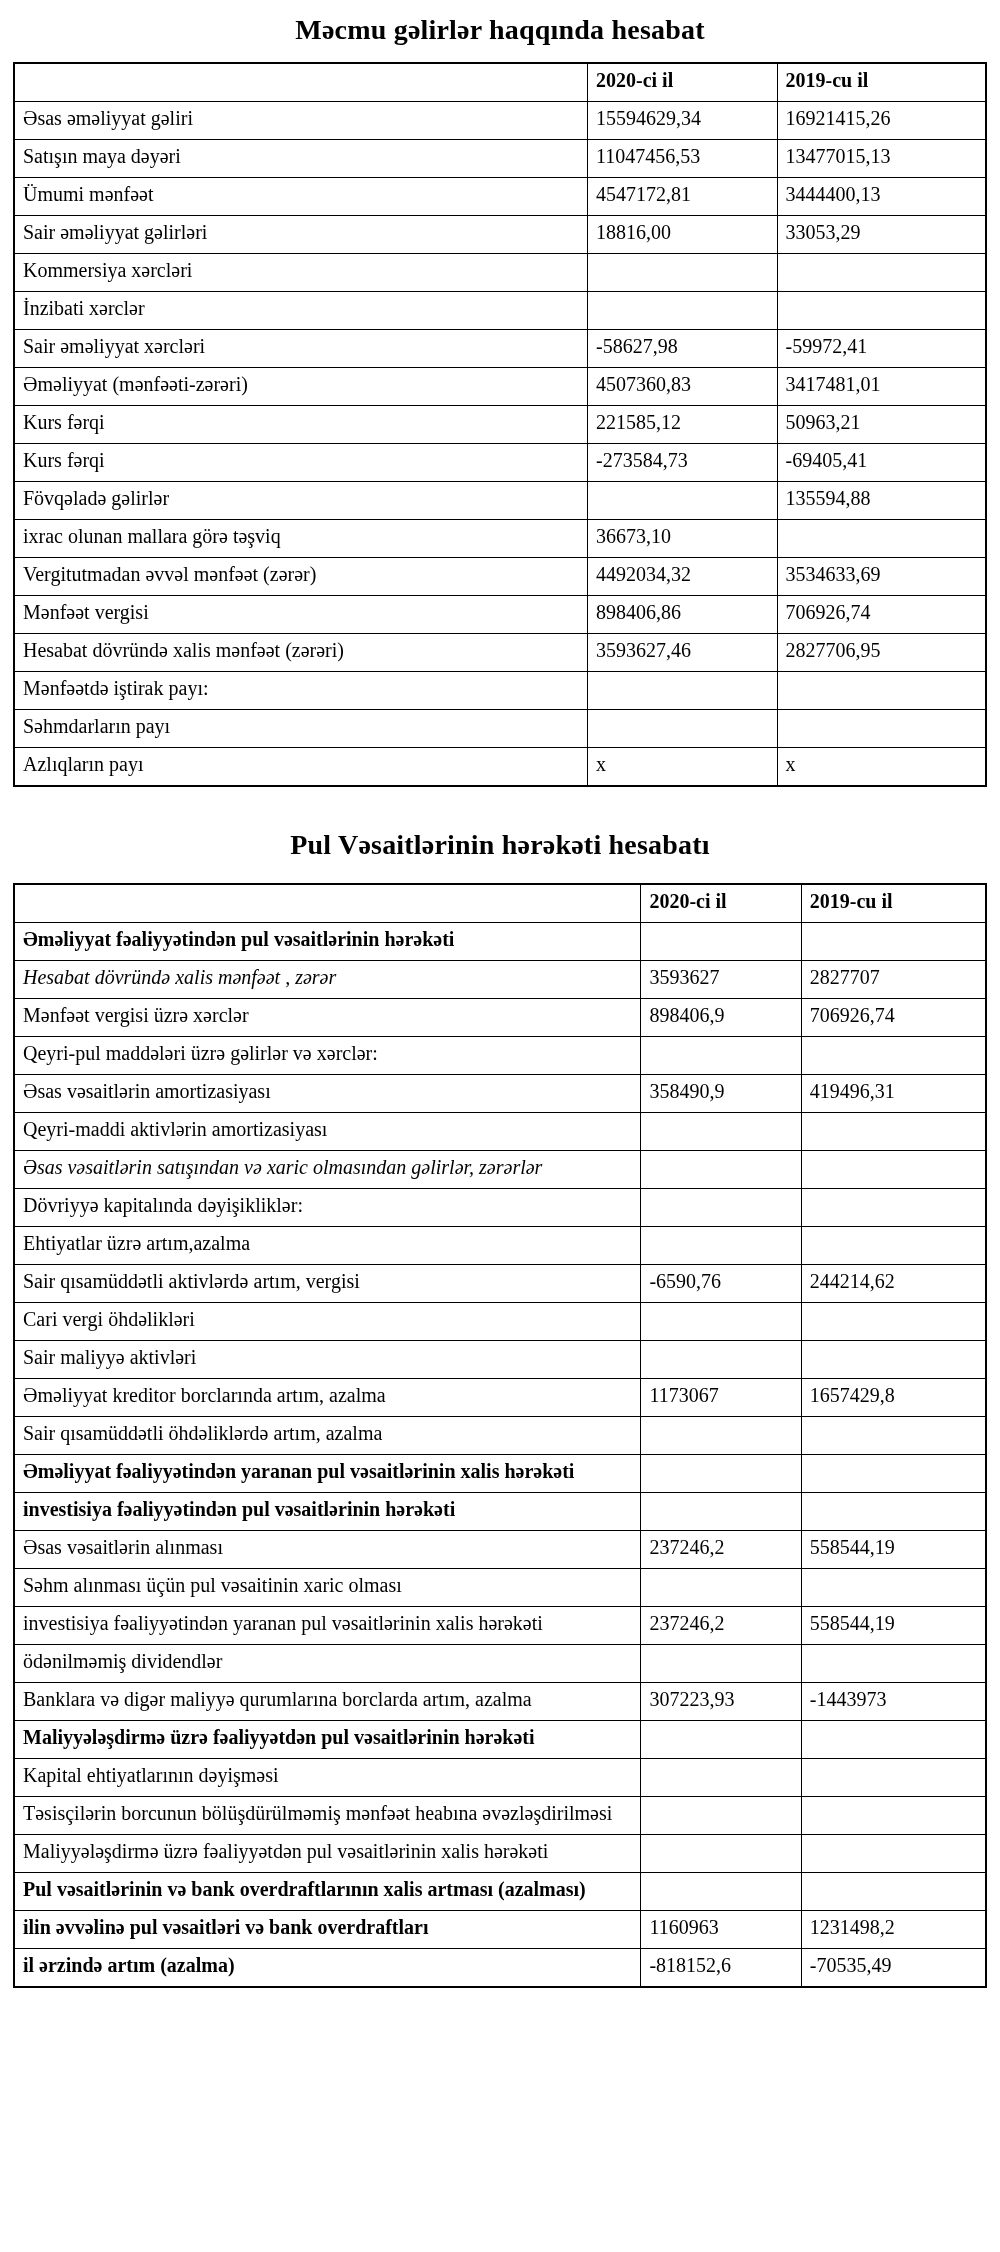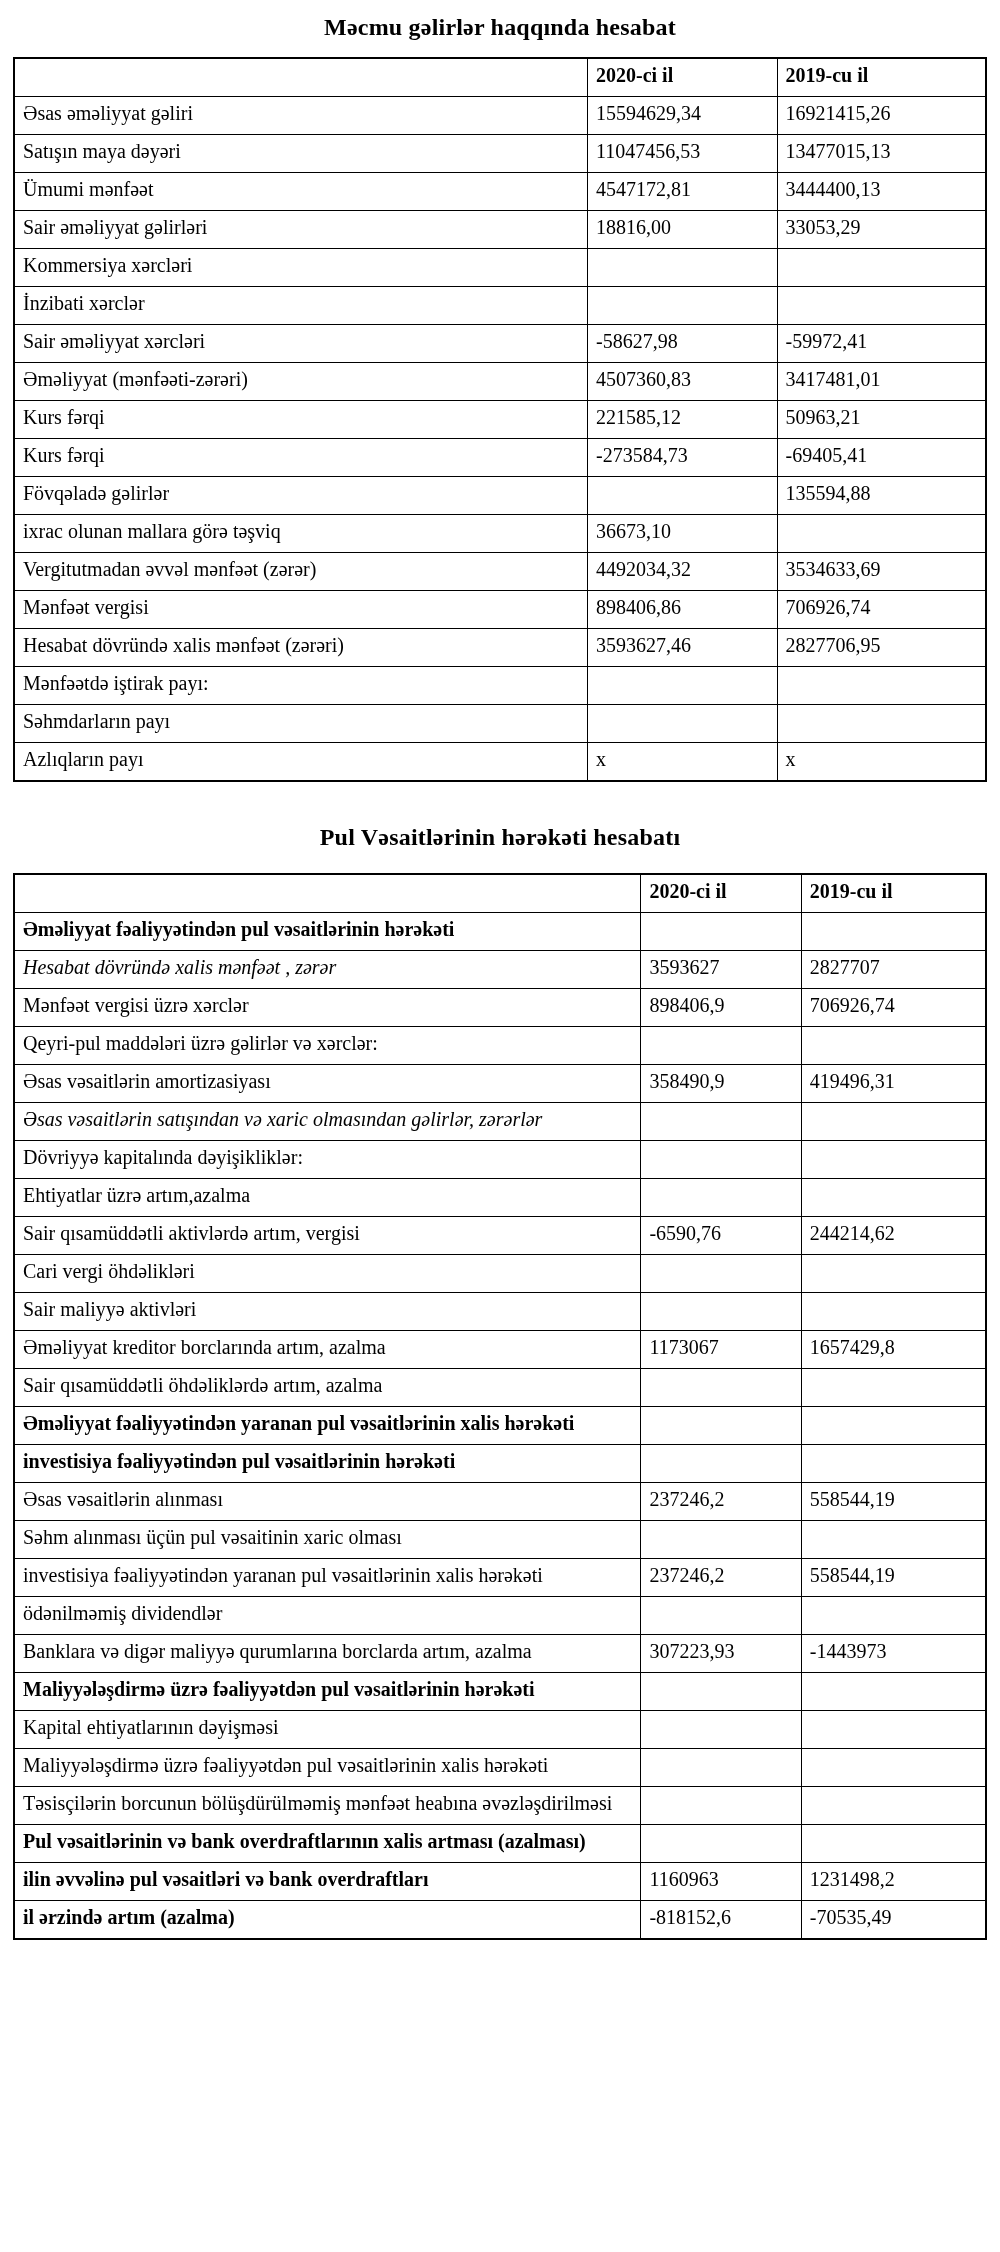--- a/index.html
+++ b/index.html
@@ -9,21 +9,21 @@
     color: #000000;
     font-family: "Liberation Serif", "DejaVu Serif", serif;
   }
   .page {
     width: 1000px;
     box-sizing: border-box;
     padding: 8px 13px 30px 13px;
     background: #ffffff;
   }
   h1.report-title {
-    font-size: 24px;
+    font-size: 28px;
     font-weight: bold;
     text-align: center;
     margin: 6px 0 16px 0;
     letter-spacing: 0.2px;
   }
   h1.report-title.second {
     margin: 42px 0 22px 0;
   }
   table.report {
     width: 100%;
@@ -231,20 +231,25 @@
           <td></td>
           <td></td>
         </tr>
 
         <tr>
           <td>Əsas vəsaitlərin amortizasiyası</td>
           <td>358490,9</td>
           <td>419496,31</td>
         </tr>
 
+        <tr>
+          <td>Qeyri-maddi aktivlərin amortizasiyası</td>
+          <td></td>
+          <td></td>
+        </tr>
 
         <tr class="i">
           <td>Əsas vəsaitlərin satışından və xaric olmasından gəlirlər, zərərlər</td>
           <td></td>
           <td></td>
         </tr>
 
         <tr>
           <td>Dövriyyə kapitalında dəyişikliklər:</td>
           <td></td>
@@ -335,27 +340,27 @@
           <td></td>
         </tr>
 
         <tr>
           <td>Kapital ehtiyatlarının dəyişməsi</td>
           <td></td>
           <td></td>
         </tr>
 
         <tr>
+          <td>Təsisçilərin borcunun bölüşdürülməmiş mənfəət heabına əvəzləşdirilməsi</td>
+          <td></td>
+          <td></td>
+        </tr>
+
+        <tr>
           <td>Maliyyələşdirmə üzrə fəaliyyətdən pul vəsaitlərinin xalis hərəkəti</td>
-          <td></td>
-          <td></td>
-        </tr>
-
-        <tr>
-          <td>Təsisçilərin borcunun bölüşdürülməmiş mənfəət heabına əvəzləşdirilməsi</td>
           <td></td>
           <td></td>
         </tr>
 
         <tr class="b">
           <td>Pul vəsaitlərinin və bank overdraftlarının xalis artması (azalması)</td>
           <td></td>
           <td></td>
         </tr>
 

